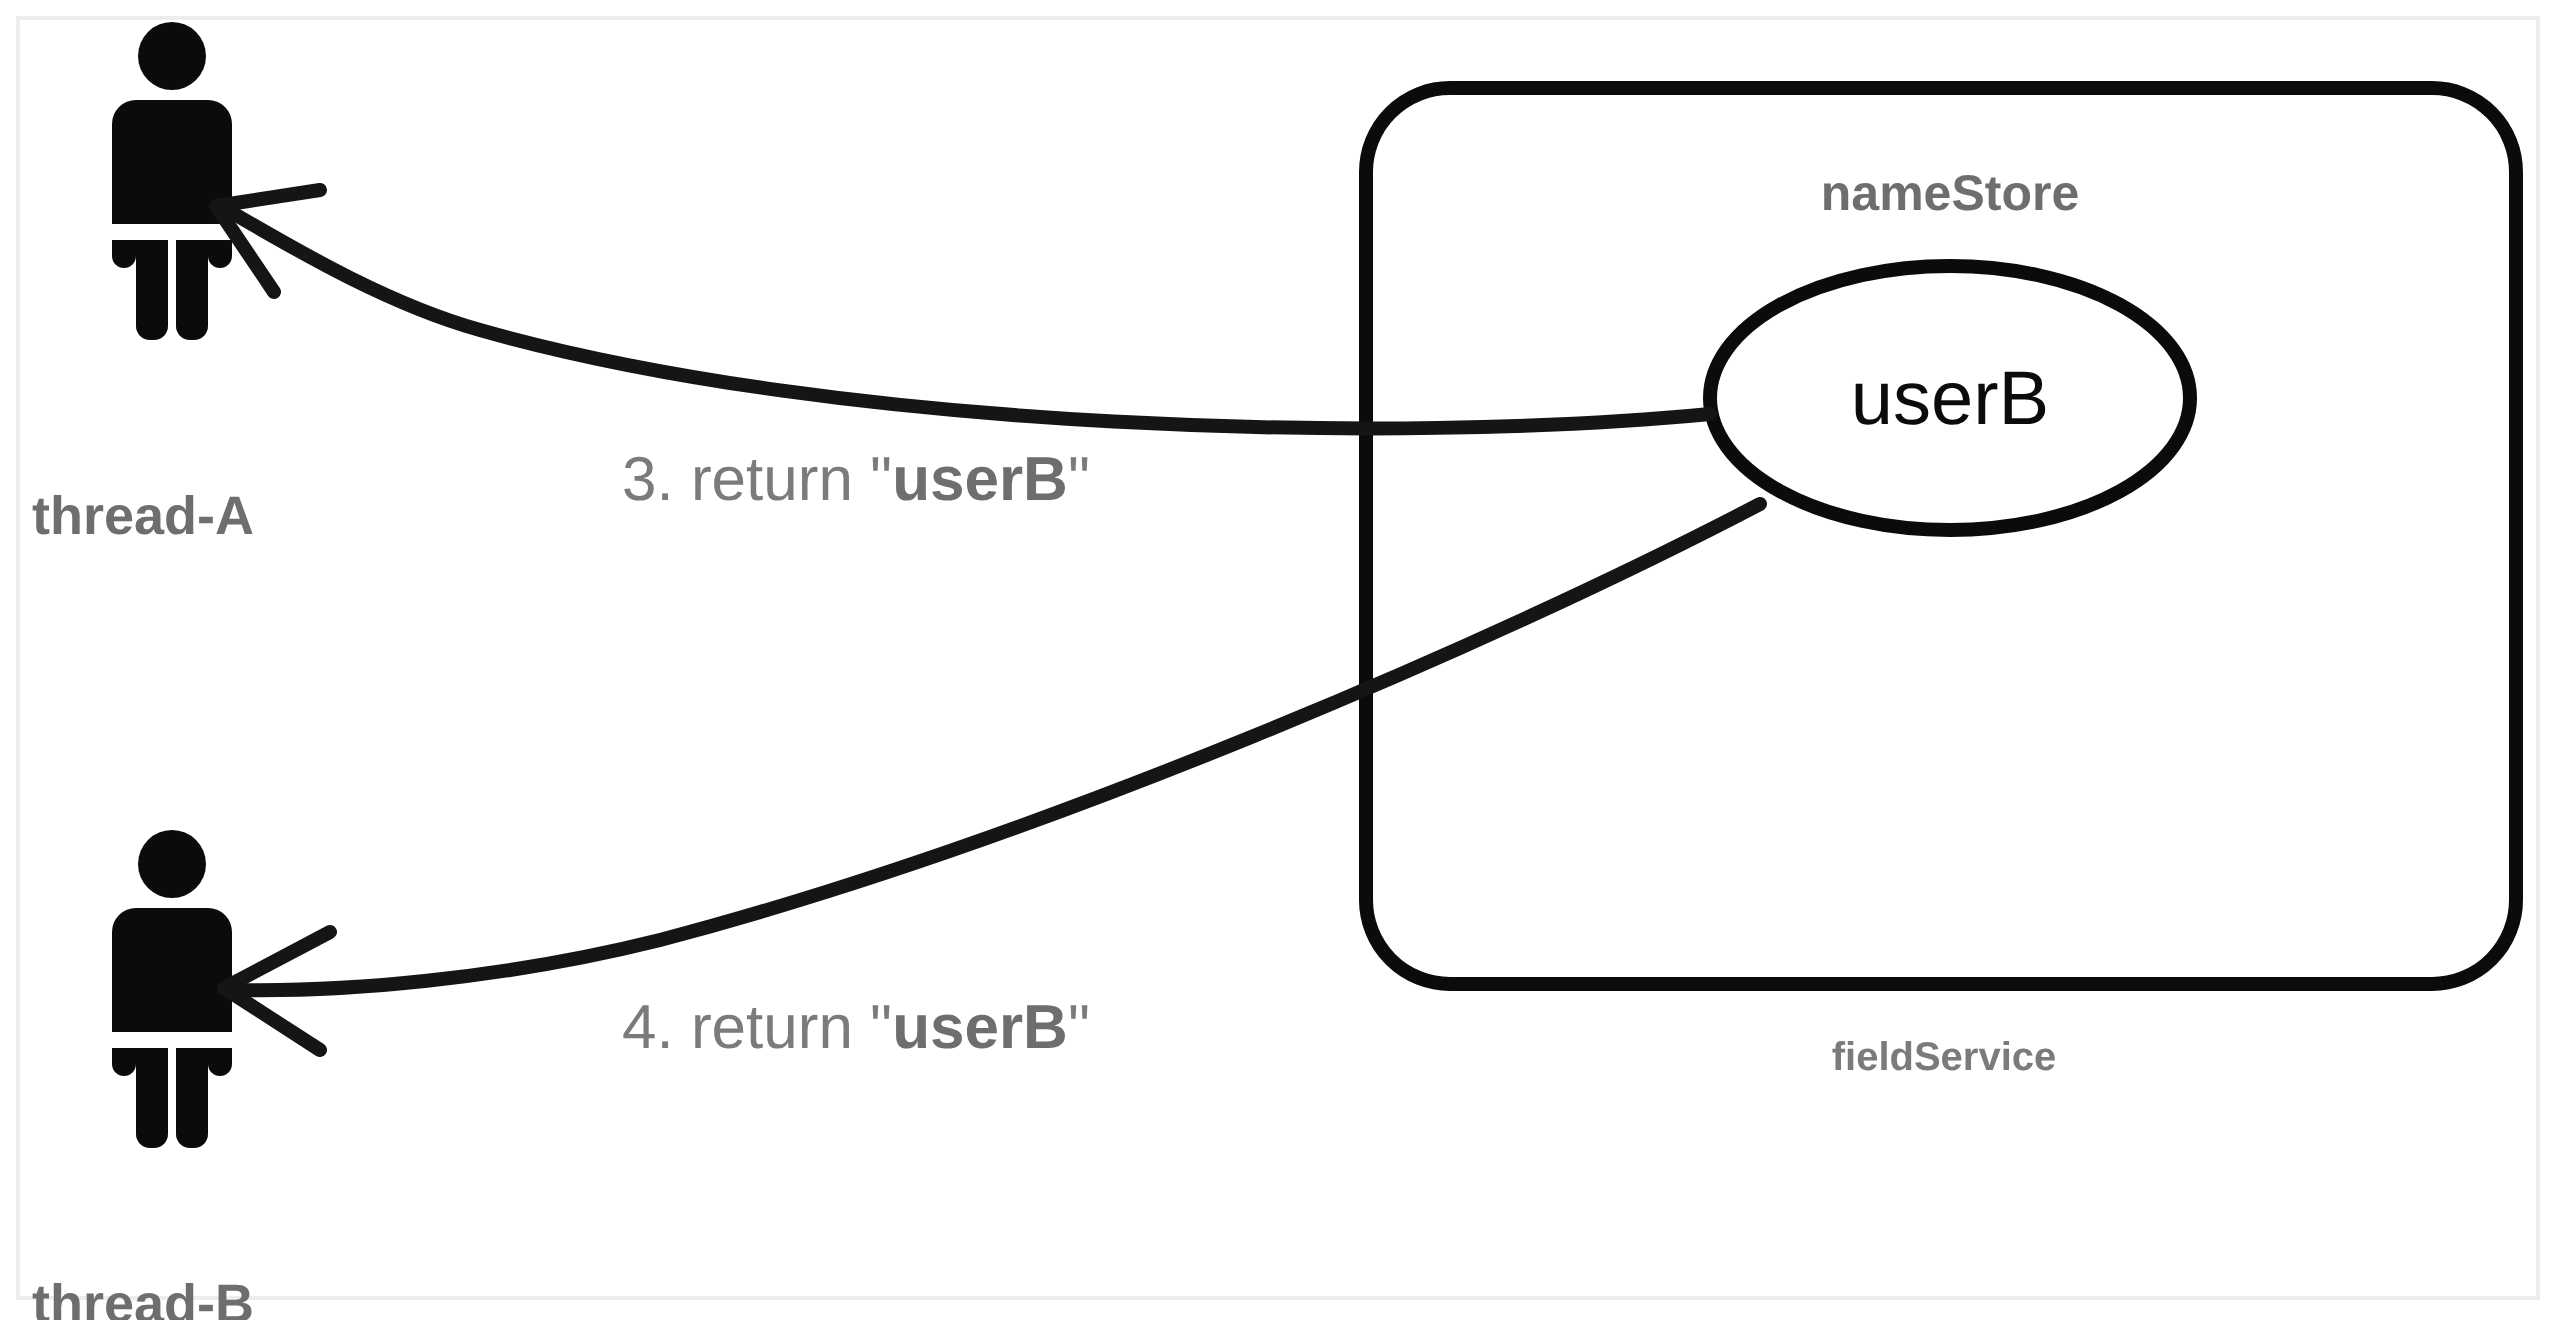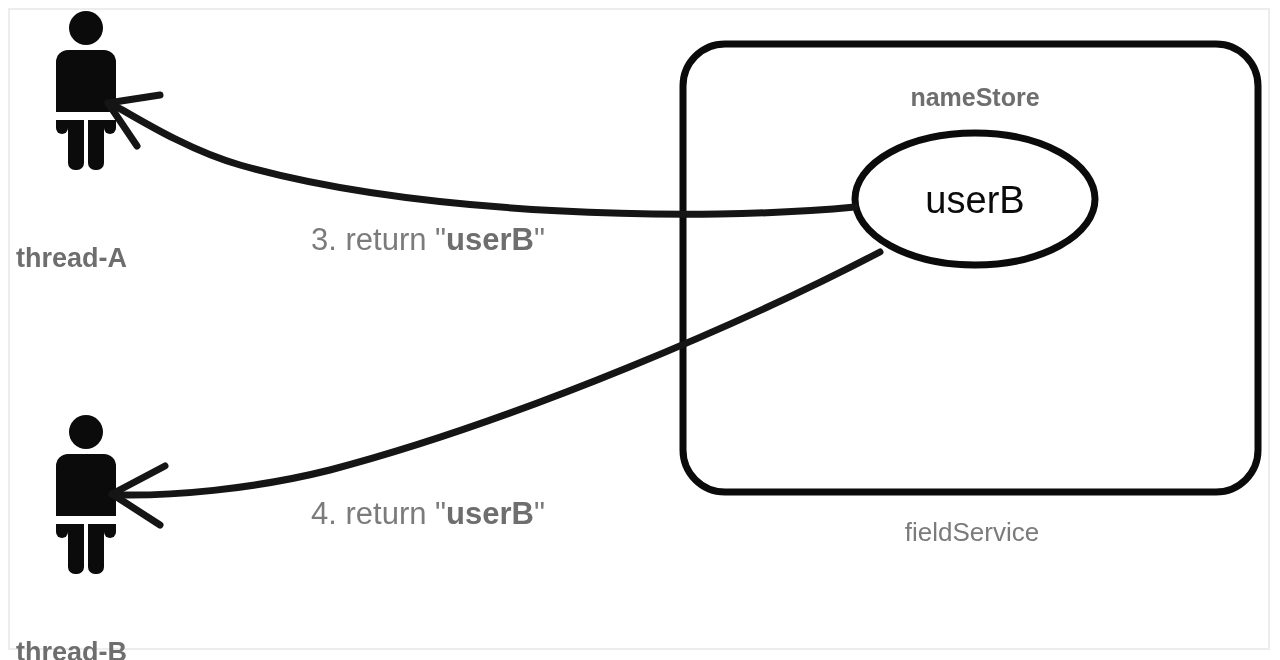--- a/index.html
+++ b/index.html
@@ -56,22 +56,22 @@
     font-weight: bold;
     color: #6e6e6e;
   }
   .box-title {
     font-size: 25px;
     font-weight: bold;
     color: #6e6e6e;
     transform: translateX(-50%);
   }
   .box-footer {
-    font-size: 26px;
-    font-weight: normal;
+    font-size: 20px;
+    font-weight: bold;
     color: #7b7b7b;
     transform: translateX(-50%);
   }
   .node-label {
     font-size: 38px;
     font-weight: normal;
     color: #0b0b0b;
     transform: translate(-50%, 0);
   }
 </style>

